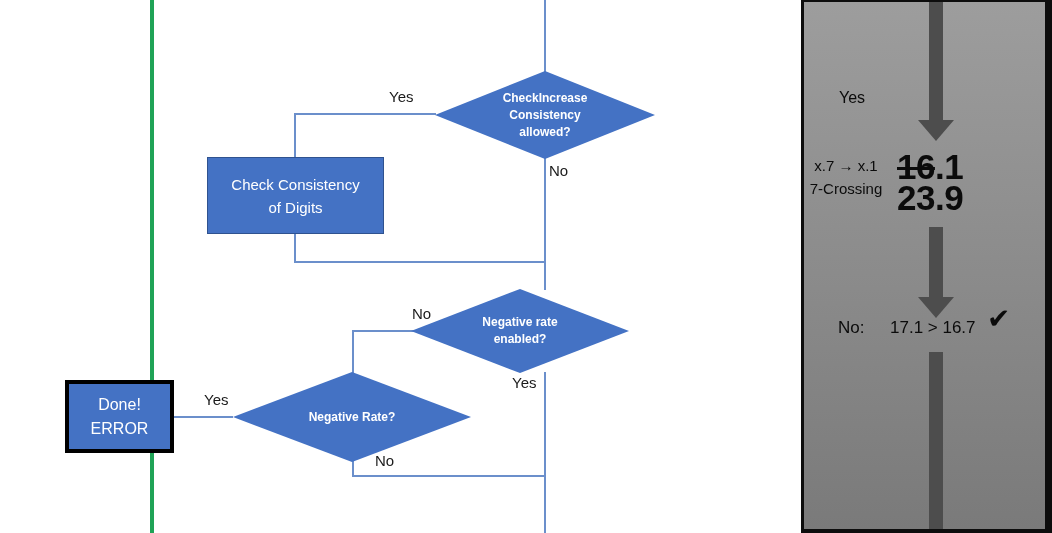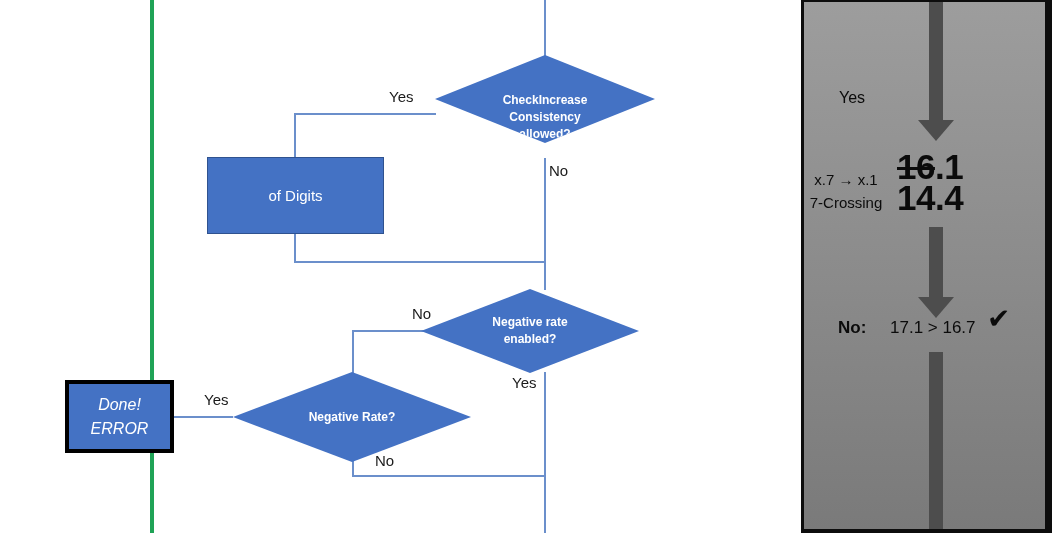--- a/index.html
+++ b/index.html
@@ -25,24 +25,24 @@
   .flabel{position:absolute;font-size:15px;color:var(--label_text);z-index:2;white-space:nowrap;}
   
   #side-panel{position:absolute;left:801px;top:0;width:251px;height:533px;box-sizing:border-box;
     background:linear-gradient(180deg,var(--panel_gray_top),var(--panel_gray_bottom));
     border:3px solid var(--panel_border);border-right-width:7px;border-bottom-width:4px;border-top-width:2px;z-index:1;}
   .arrow-shaft{position:absolute;width:14px;background:var(--arrow_gray);z-index:2;}
   .arrow-head{position:absolute;width:0;height:0;border-left:18px solid transparent;
     border-right:18px solid transparent;border-top:21px solid var(--arrow_gray);z-index:2;}
   .ptext{position:absolute;color:#0b0b0b;z-index:3;white-space:nowrap;}
   #panel-yes{left:839px;top:89px;font-size:16px;}
-  #rule-block{left:802px;top:168px;width:88px;text-align:center;font-size:15px;line-height:23px;}
+  #rule-block{left:802px;top:154px;width:88px;text-align:center;font-size:15px;line-height:23px;}
   #numbers-block{left:897px;top:151px;font-size:35px;font-weight:700;line-height:31px;letter-spacing:-0.5px;}
   #numbers-block .struck{text-decoration:line-through;text-decoration-thickness:3px;}
-  #result-prefix{left:838px;top:318px;font-size:17px;font-weight:bold;}
+  #result-prefix{left:838px;top:318px;font-size:17px;}
   #result-comparison{left:890px;top:318px;font-size:17px;}
   #result-check{left:987px;top:302px;font-size:28px;font-weight:700;}
 </style>
 </head>
 <body>
 
 <div id="canvas">
 
   <div id="green-line"></div>
 
@@ -52,40 +52,41 @@
   <div class="cline" style="left:544px;top:158px;width:2px;height:132px;"></div>
   <div class="cline" style="left:294px;top:233px;width:2px;height:30px;"></div>
   <div class="cline" style="left:294px;top:261px;width:252px;height:2px;"></div>
   <div class="cline" style="left:354px;top:330px;width:84px;height:2px;"></div>
   <div class="cline" style="left:352px;top:330px;width:2px;height:43px;"></div>
   <div class="cline" style="left:173px;top:416px;width:60px;height:2px;"></div>
   <div class="cline" style="left:352px;top:461px;width:2px;height:16px;"></div>
   <div class="cline" style="left:352px;top:475px;width:193px;height:2px;"></div>
   <div class="cline" style="left:544px;top:372px;width:2px;height:161px;"></div>
 
-  <div class="shape diamond" style="left:435px;top:55px;width:220px;height:88px;justify-content:flex-end;">
+  <div class="shape diamond" style="left:435px;top:71px;width:220px;height:88px;">
     <span class="ln">CheckIncrease</span>
     <span class="ln">Consistency</span>
     <span class="ln">allowed?</span>
   </div>
 
   <div class="shape rectbox" style="left:207px;top:157px;width:177px;height:77px;">
+    <span class="ln">Check Consistency</span>
     <span class="ln">of Digits</span>
   </div>
 
-  <div class="shape diamond" style="left:421px;top:289px;width:218px;height:84px;">
+  <div class="shape diamond" style="left:411px;top:289px;width:218px;height:84px;">
     <span class="ln">Negative rate</span>
     <span class="ln">enabled?</span>
   </div>
 
   <div class="shape diamond" style="left:233px;top:372px;width:238px;height:90px;align-items:center;">
     <span class="ln">Negative Rate?</span>
   </div>
 
-  <div class="shape" id="done-box" style="left:65px;top:380px;width:109px;height:73px;font-style:italic;">
+  <div class="shape" id="done-box" style="left:65px;top:380px;width:109px;height:73px;">
     <span class="ln">Done!</span>
     <span class="ln">ERROR</span>
   </div>
 
   <span class="flabel" style="left:389px;top:88px;">Yes</span>
   <span class="flabel" style="left:549px;top:162px;">No</span>
   <span class="flabel" style="left:412px;top:305px;">No</span>
   <span class="flabel" style="left:512px;top:374px;">Yes</span>
   <span class="flabel" style="left:204px;top:391px;">Yes</span>
   <span class="flabel" style="left:375px;top:452px;">No</span>
@@ -100,20 +101,20 @@
 
   <span class="ptext" id="panel-yes">Yes</span>
 
   <div class="ptext" id="rule-block">
     <div>x.7 → x.1</div>
     <div>7-Crossing</div>
   </div>
 
   <div class="ptext" id="numbers-block">
     <div><span class="struck">16</span><span>.1</span></div>
-    <div>14.4</div>
+    <div>23.9</div>
   </div>
 
   <span class="ptext" id="result-prefix">No:</span>
   <span class="ptext" id="result-comparison">17.1 &gt; 16.7</span>
   <span class="ptext" id="result-check">✔</span>
 
 </div>
 
 </body></html>

